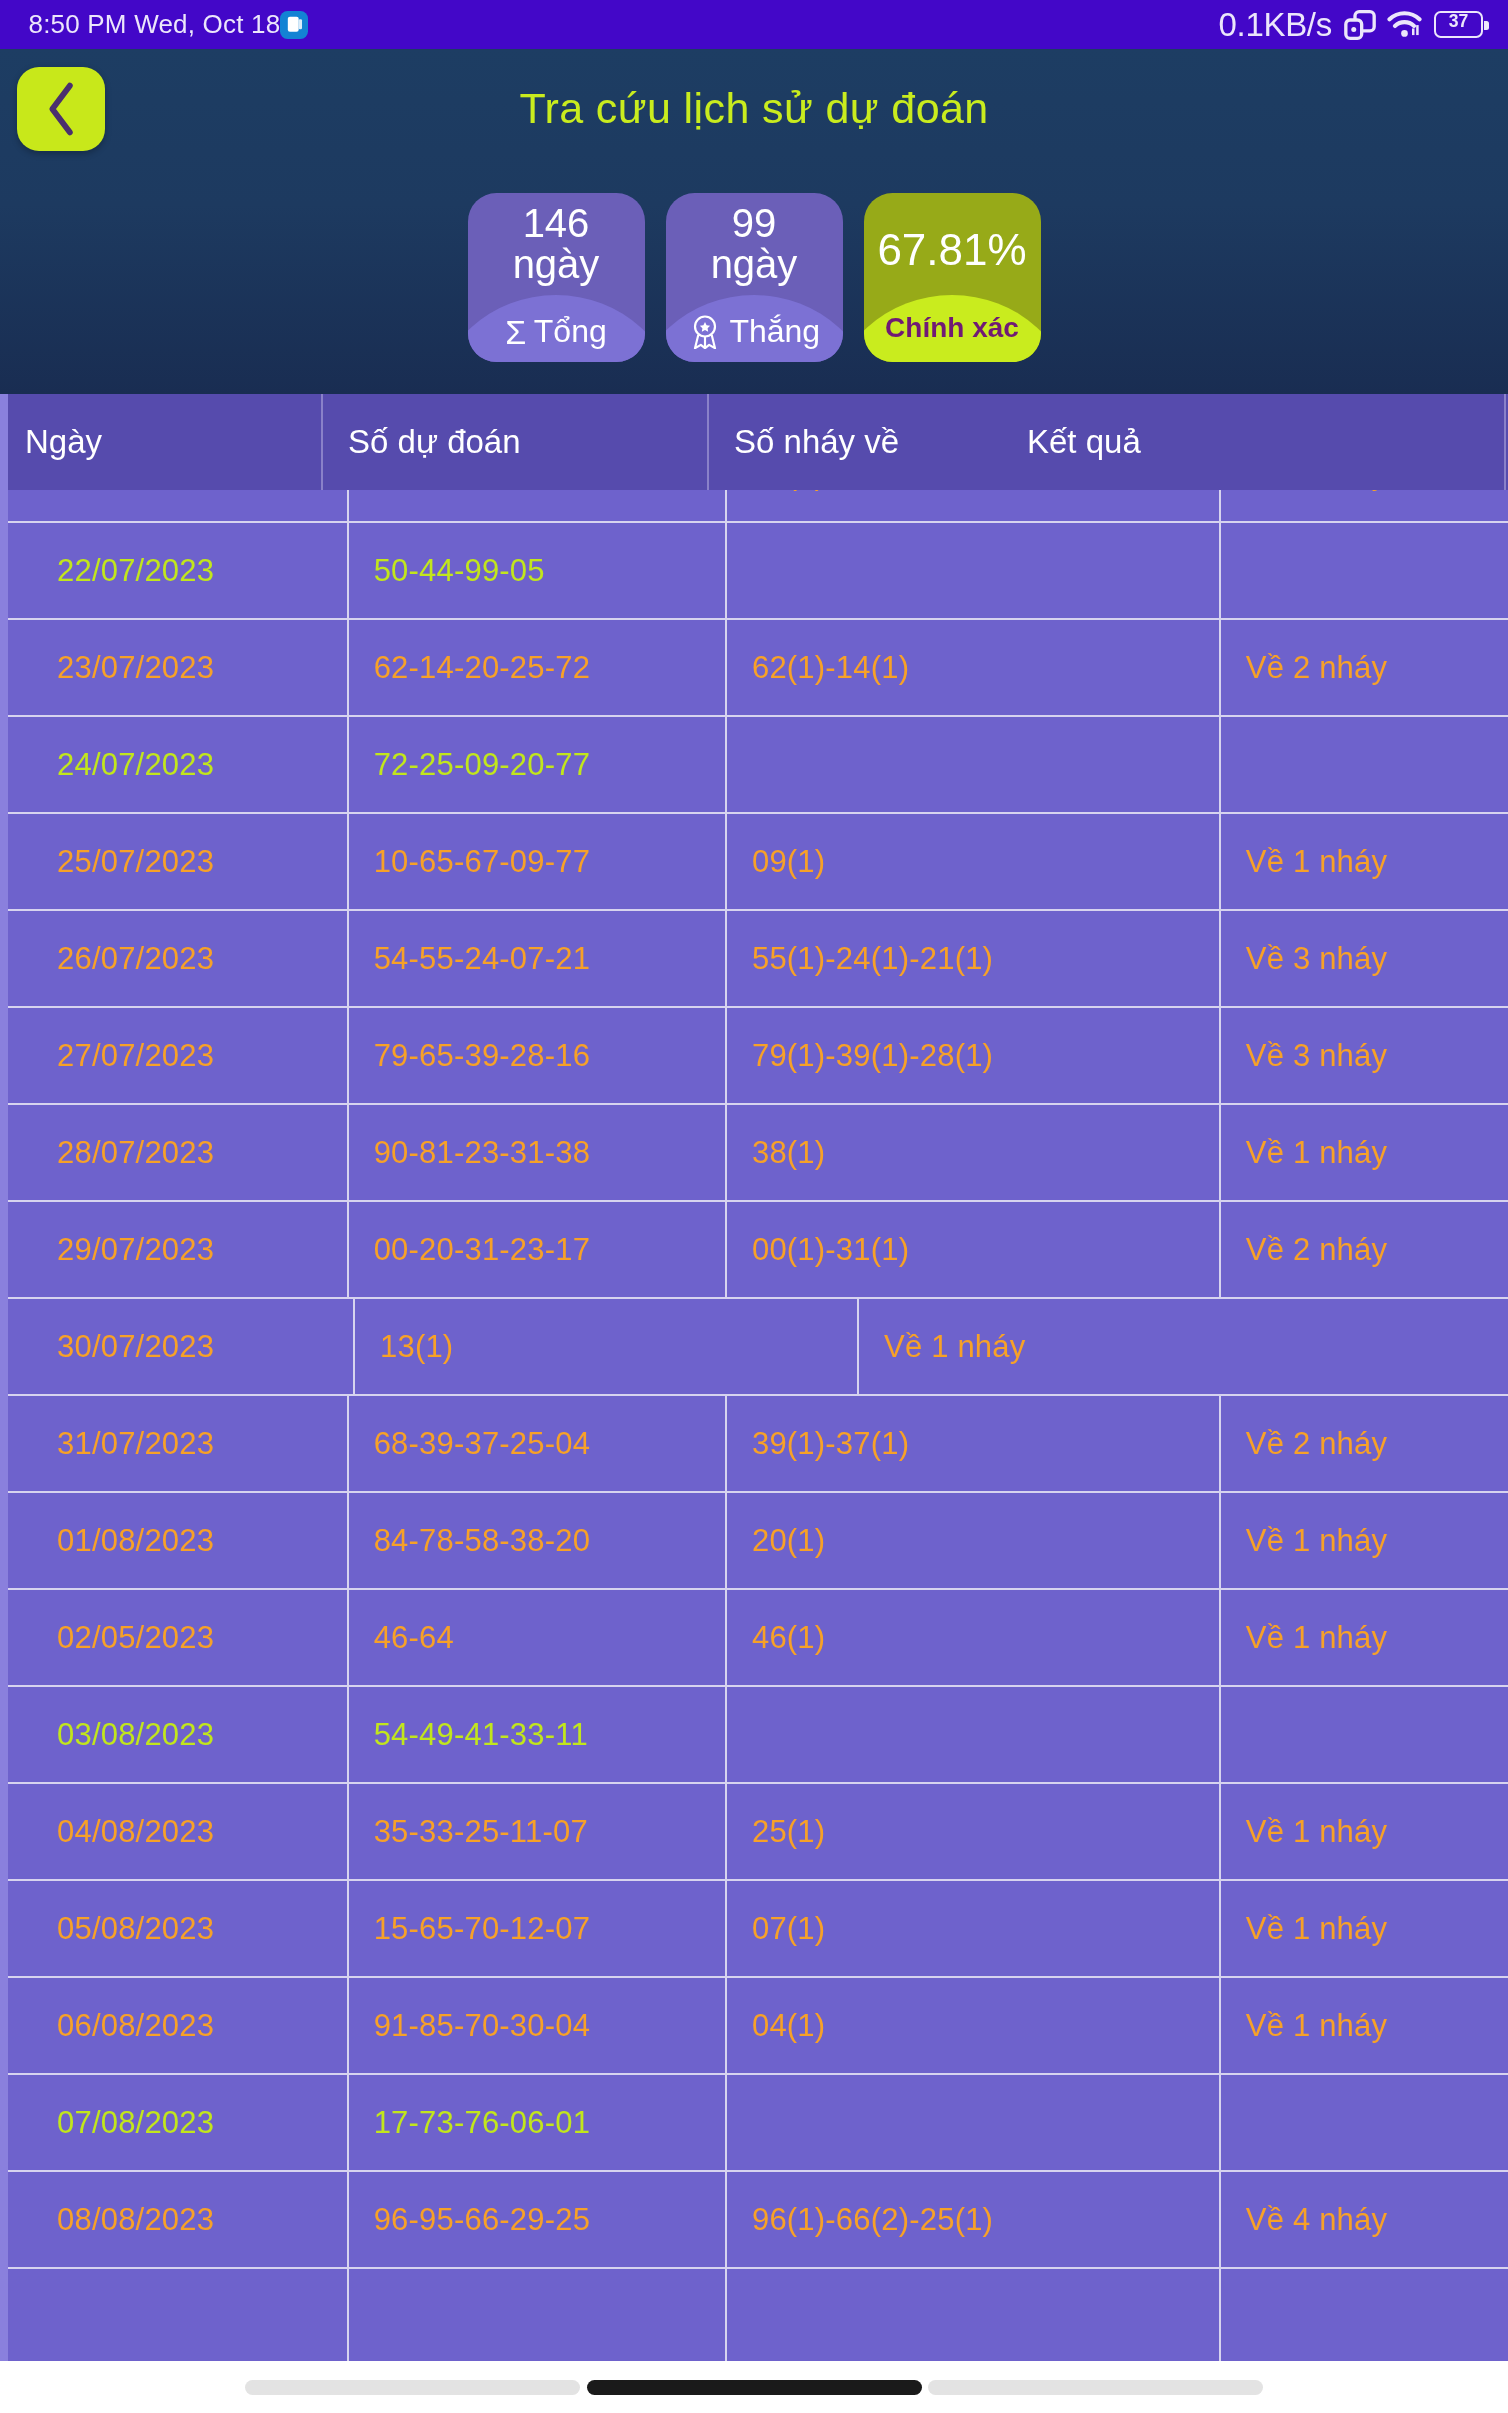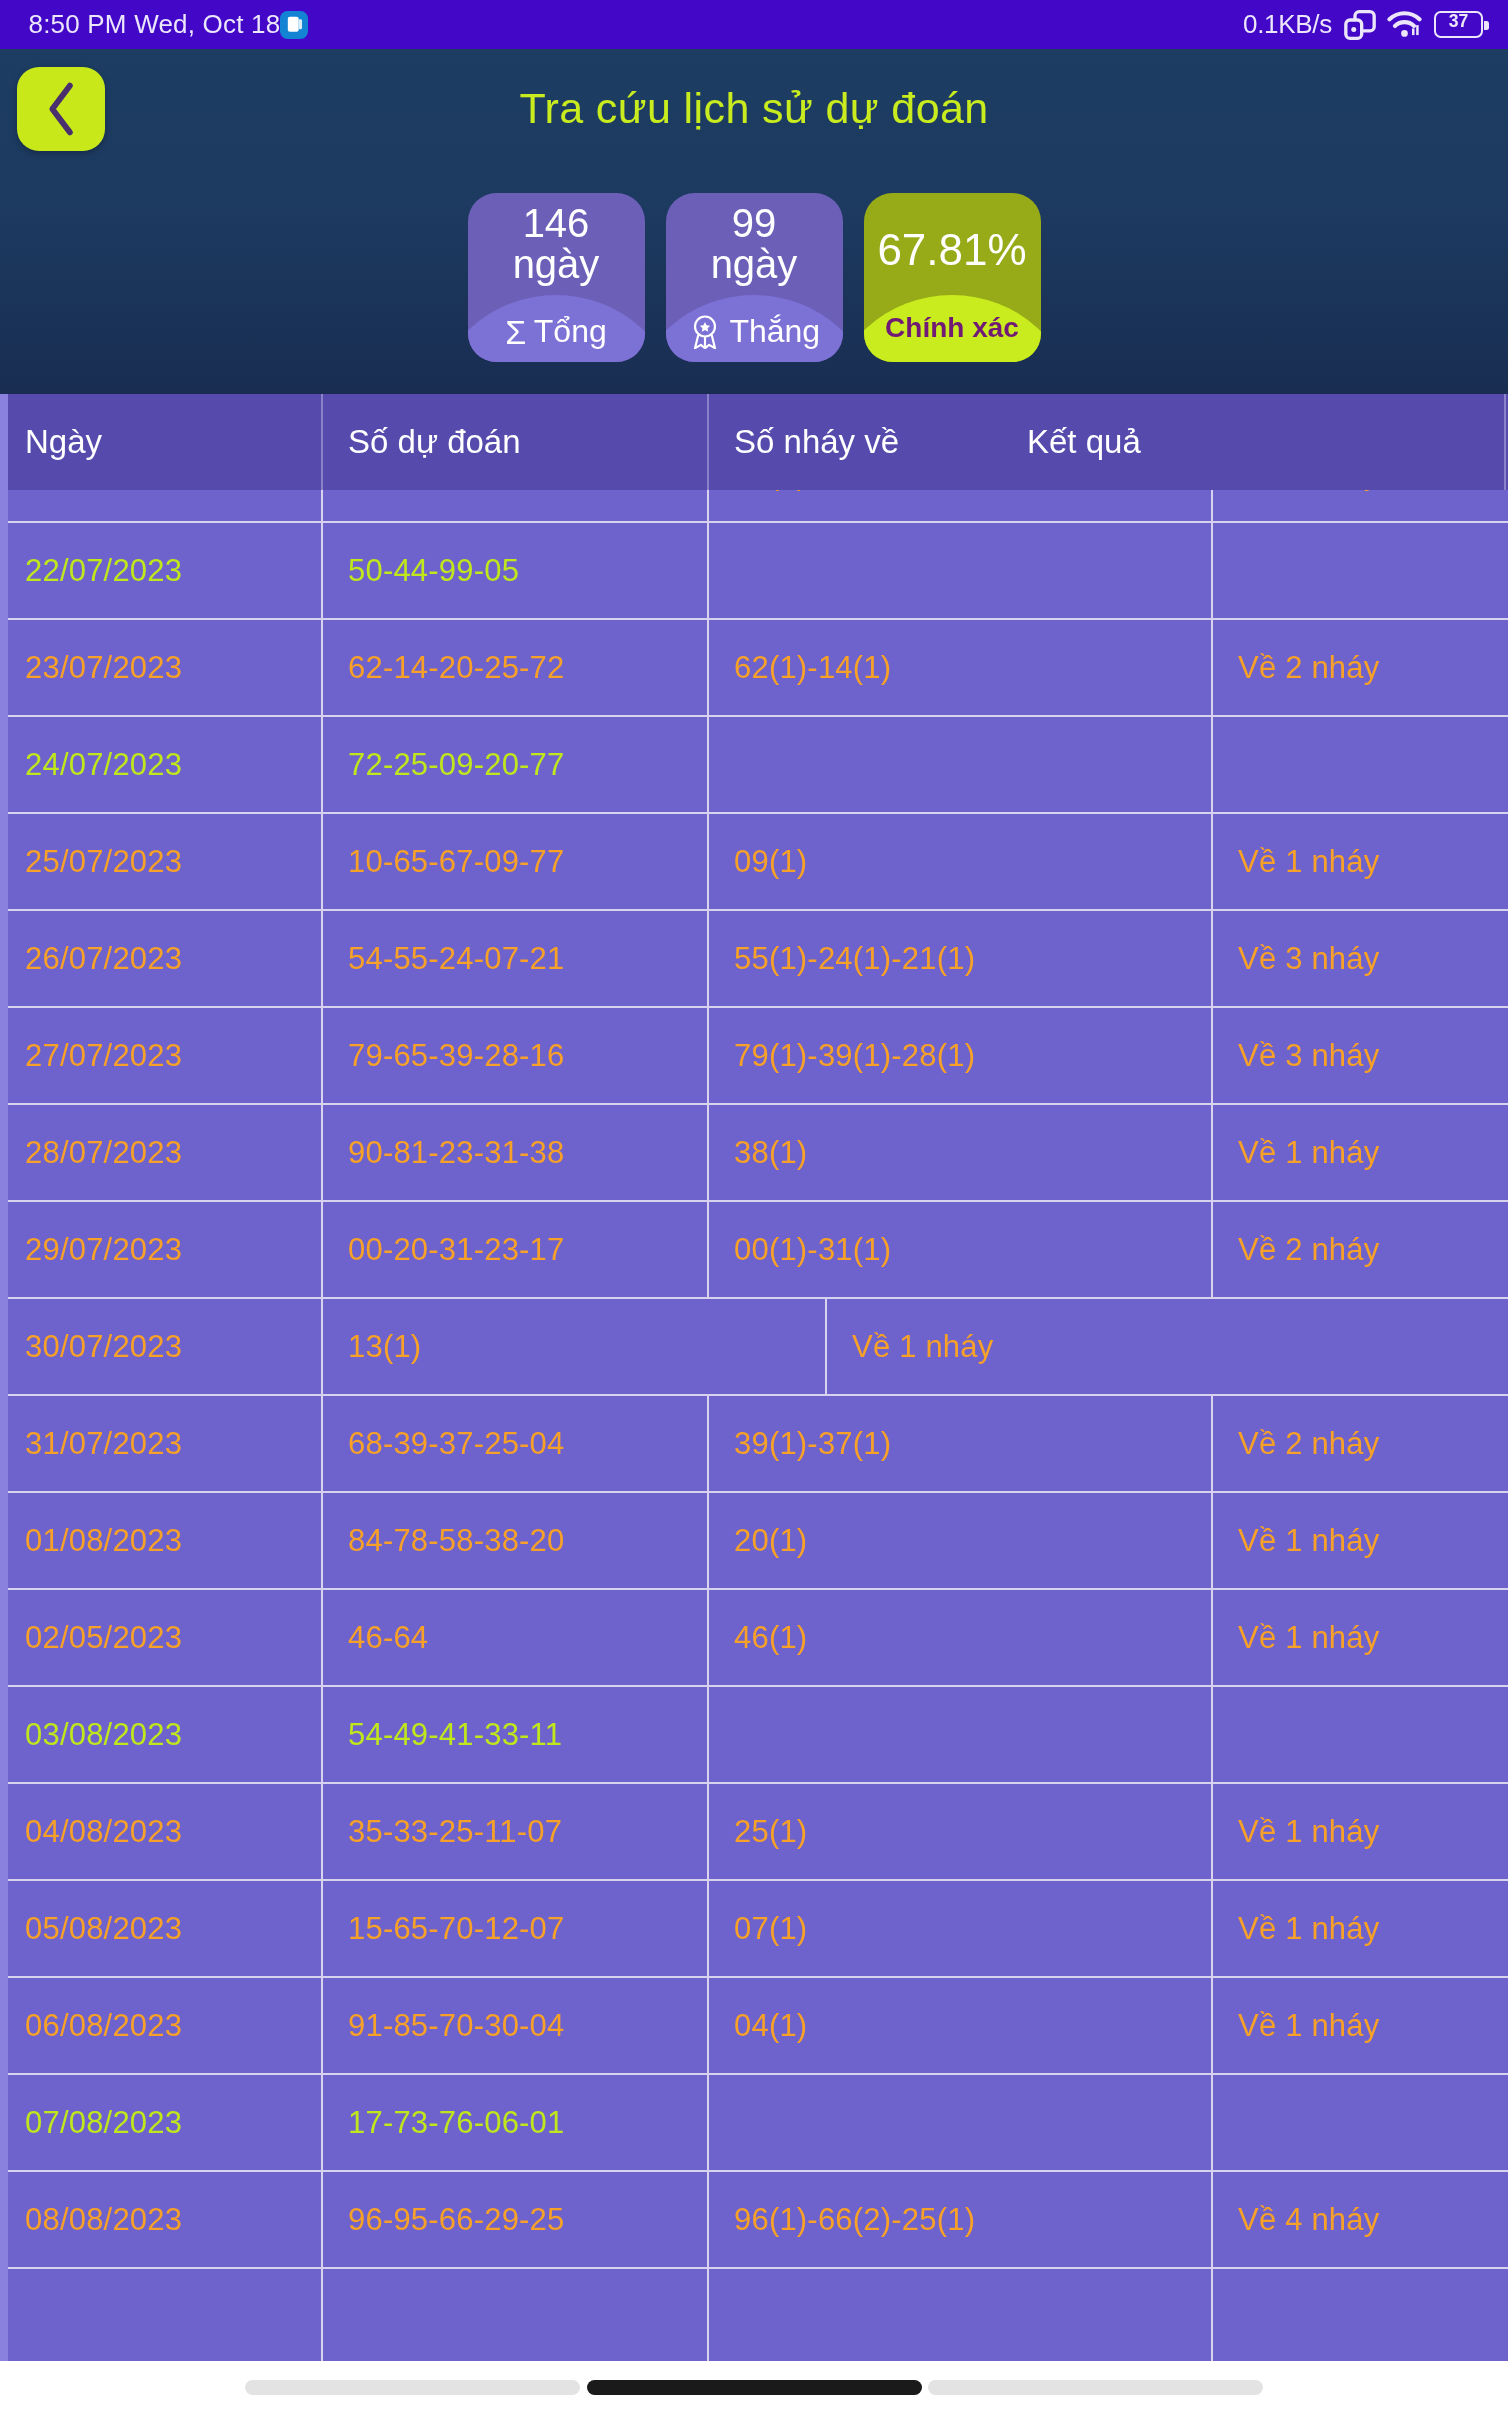--- a/index.html
+++ b/index.html
@@ -52,21 +52,21 @@
   }
   .status-app-chip svg { display: block; }
 
   .status-right {
     display: flex;
     align-items: center;
     gap: 11.7px;
   }
   .status-netspeed {
     color: #ece6fb;
-    font-size: 26px;
+    font-size: 33px;
     white-space: nowrap;
     letter-spacing: -0.3px;
   }
   .icon-cast, .icon-wifi, .icon-battery { display: block; }
   .battery-wrap { display: flex; align-items: center; }
   .battery-body {
     position: relative;
     width: 49px; height: 27px;
     border: 2.5px solid #ece6fb;
     border-radius: 6.7px;
@@ -225,21 +225,21 @@
   }
   .grid-row .cell {
     display: flex;
     align-items: center;
     padding-left: 25px;
     font-size: 31px;
     letter-spacing: 0.2px;
     white-space: nowrap;
     overflow: hidden;
   }
-  .cell.c-date  { width: 323px; border-right: 2.5px solid #d7d3ef; }
+  .cell.c-date  { width: 323px; border-right: 2.5px solid #d7d3ef; margin-left: 32px; }
   .cell.c-pred  { width: 386px; border-right: 2.5px solid #d7d3ef; }
   .cell.c-res   { width: 504px; border-right: 2.5px solid #d7d3ef; }
   .cell.c-hits  { width: 293px; }
 
   .row-hit  .cell { color: #f7a128; }
   .row-miss .cell { color: #c2e61c; }
 
   
   .table-header {
     position: absolute;

